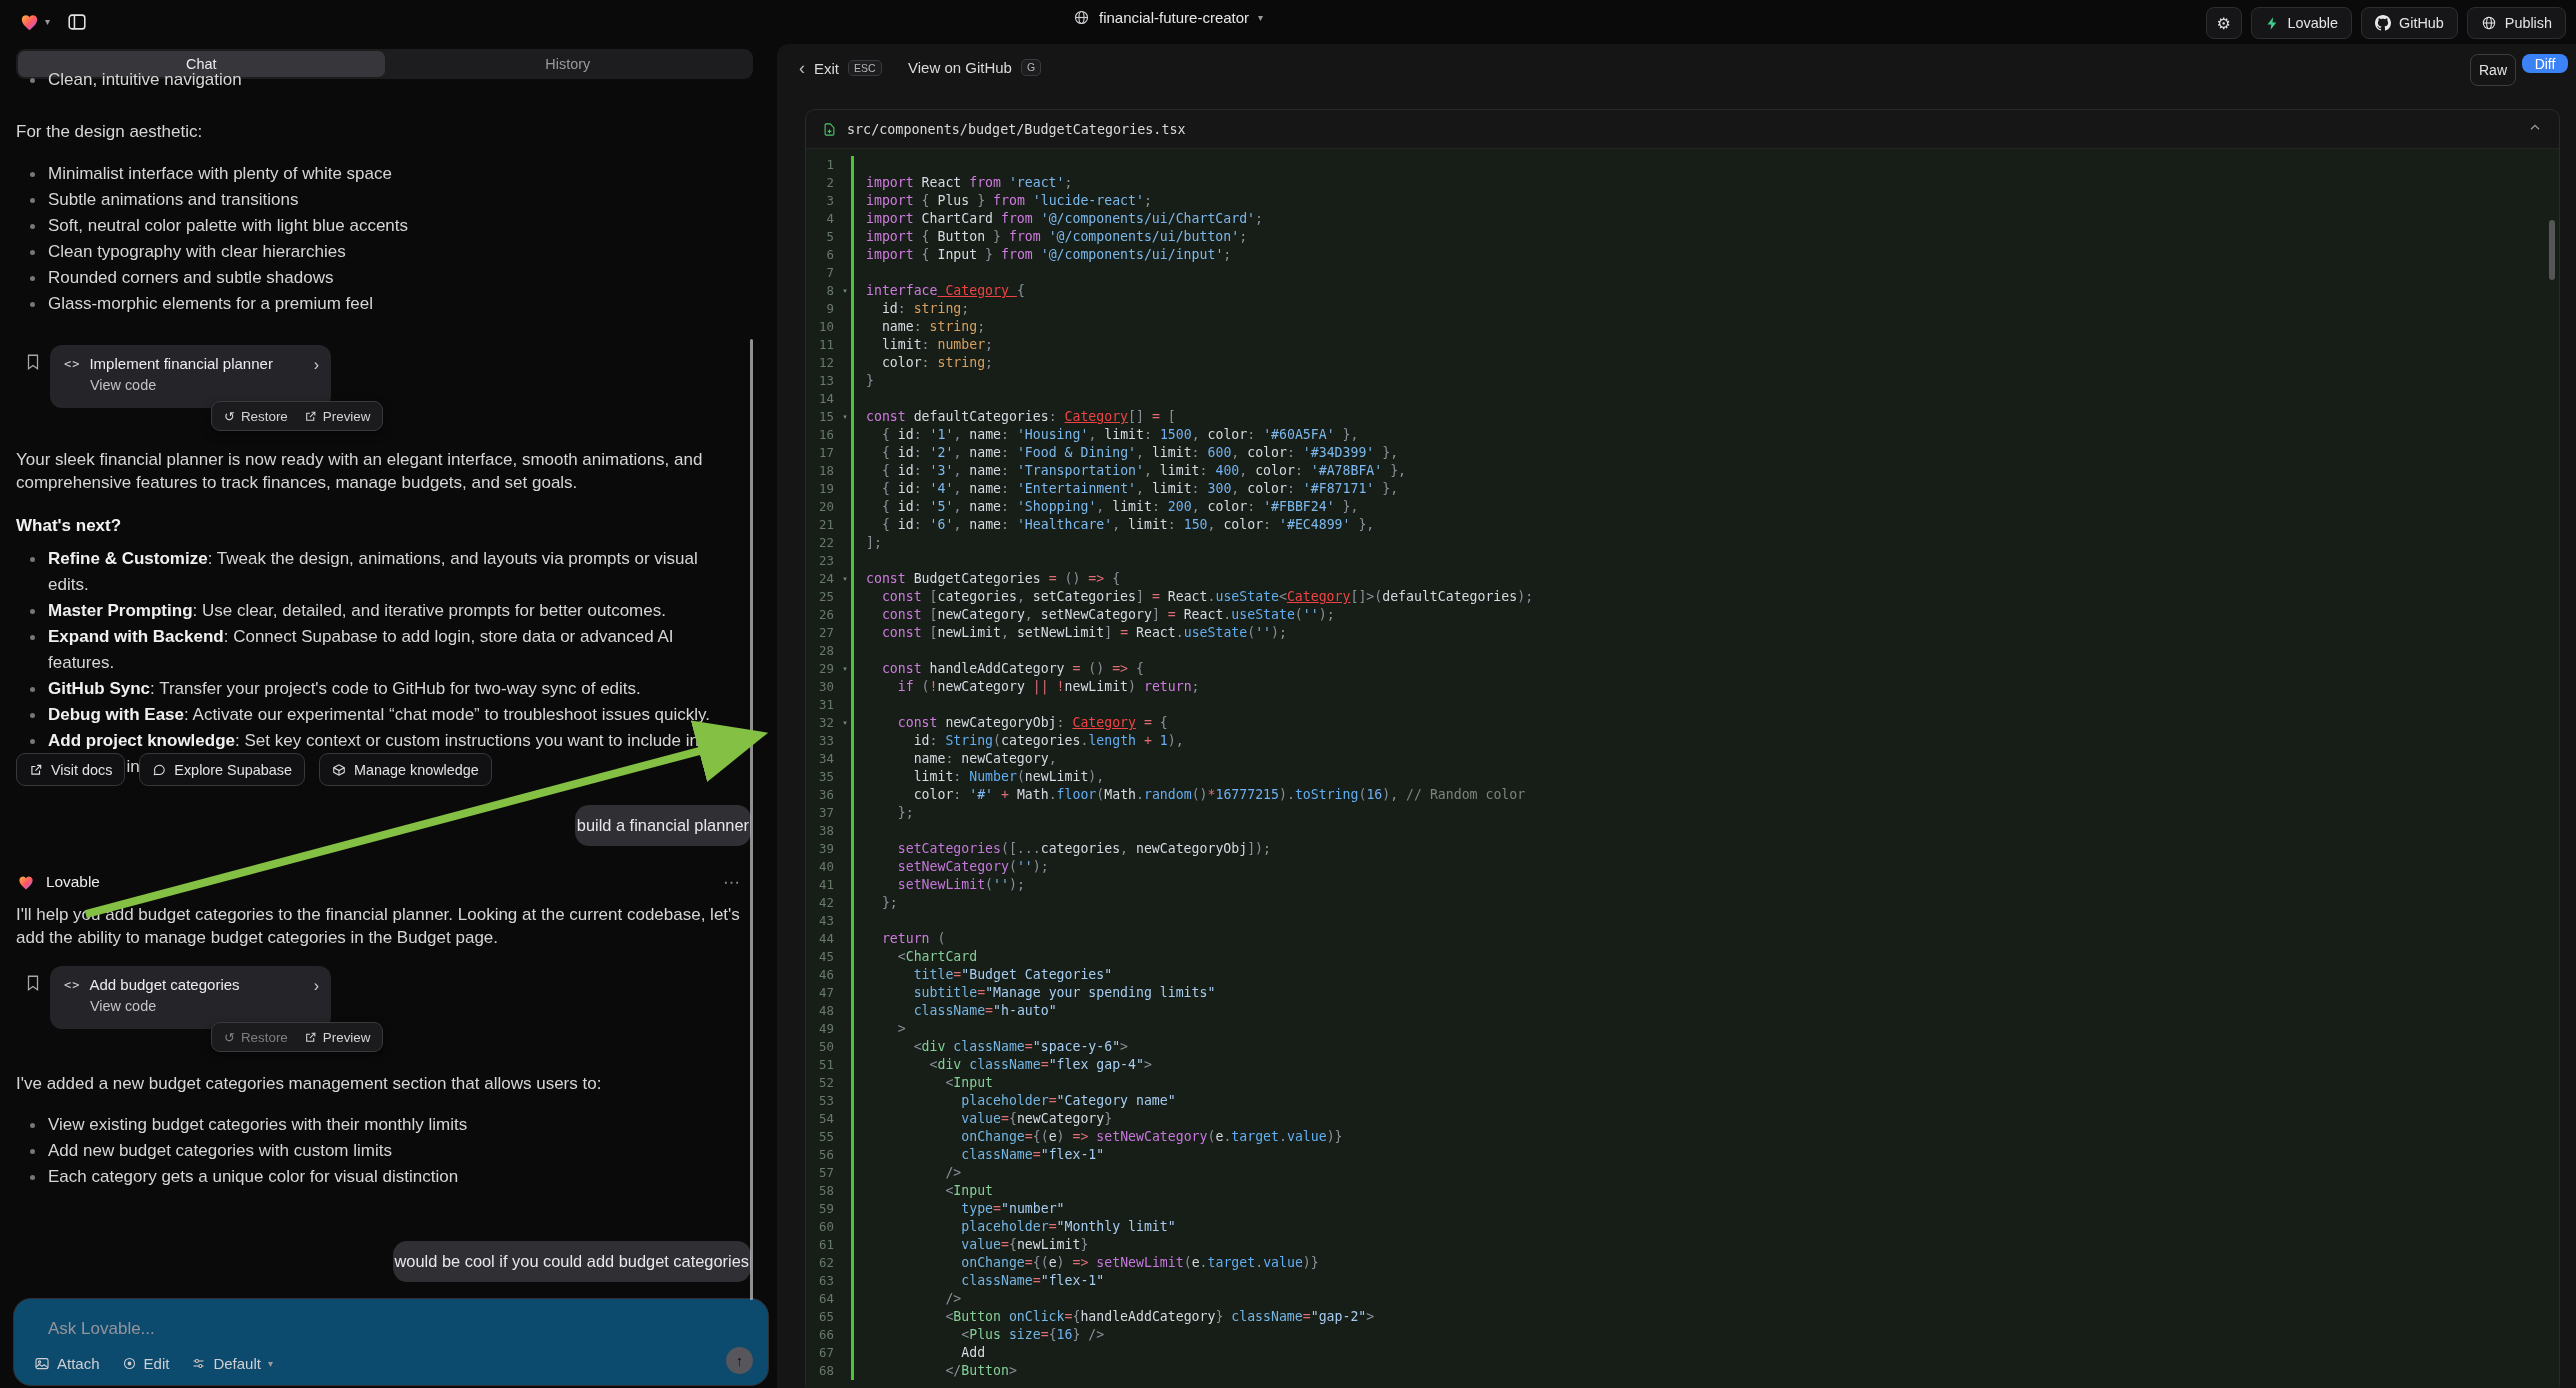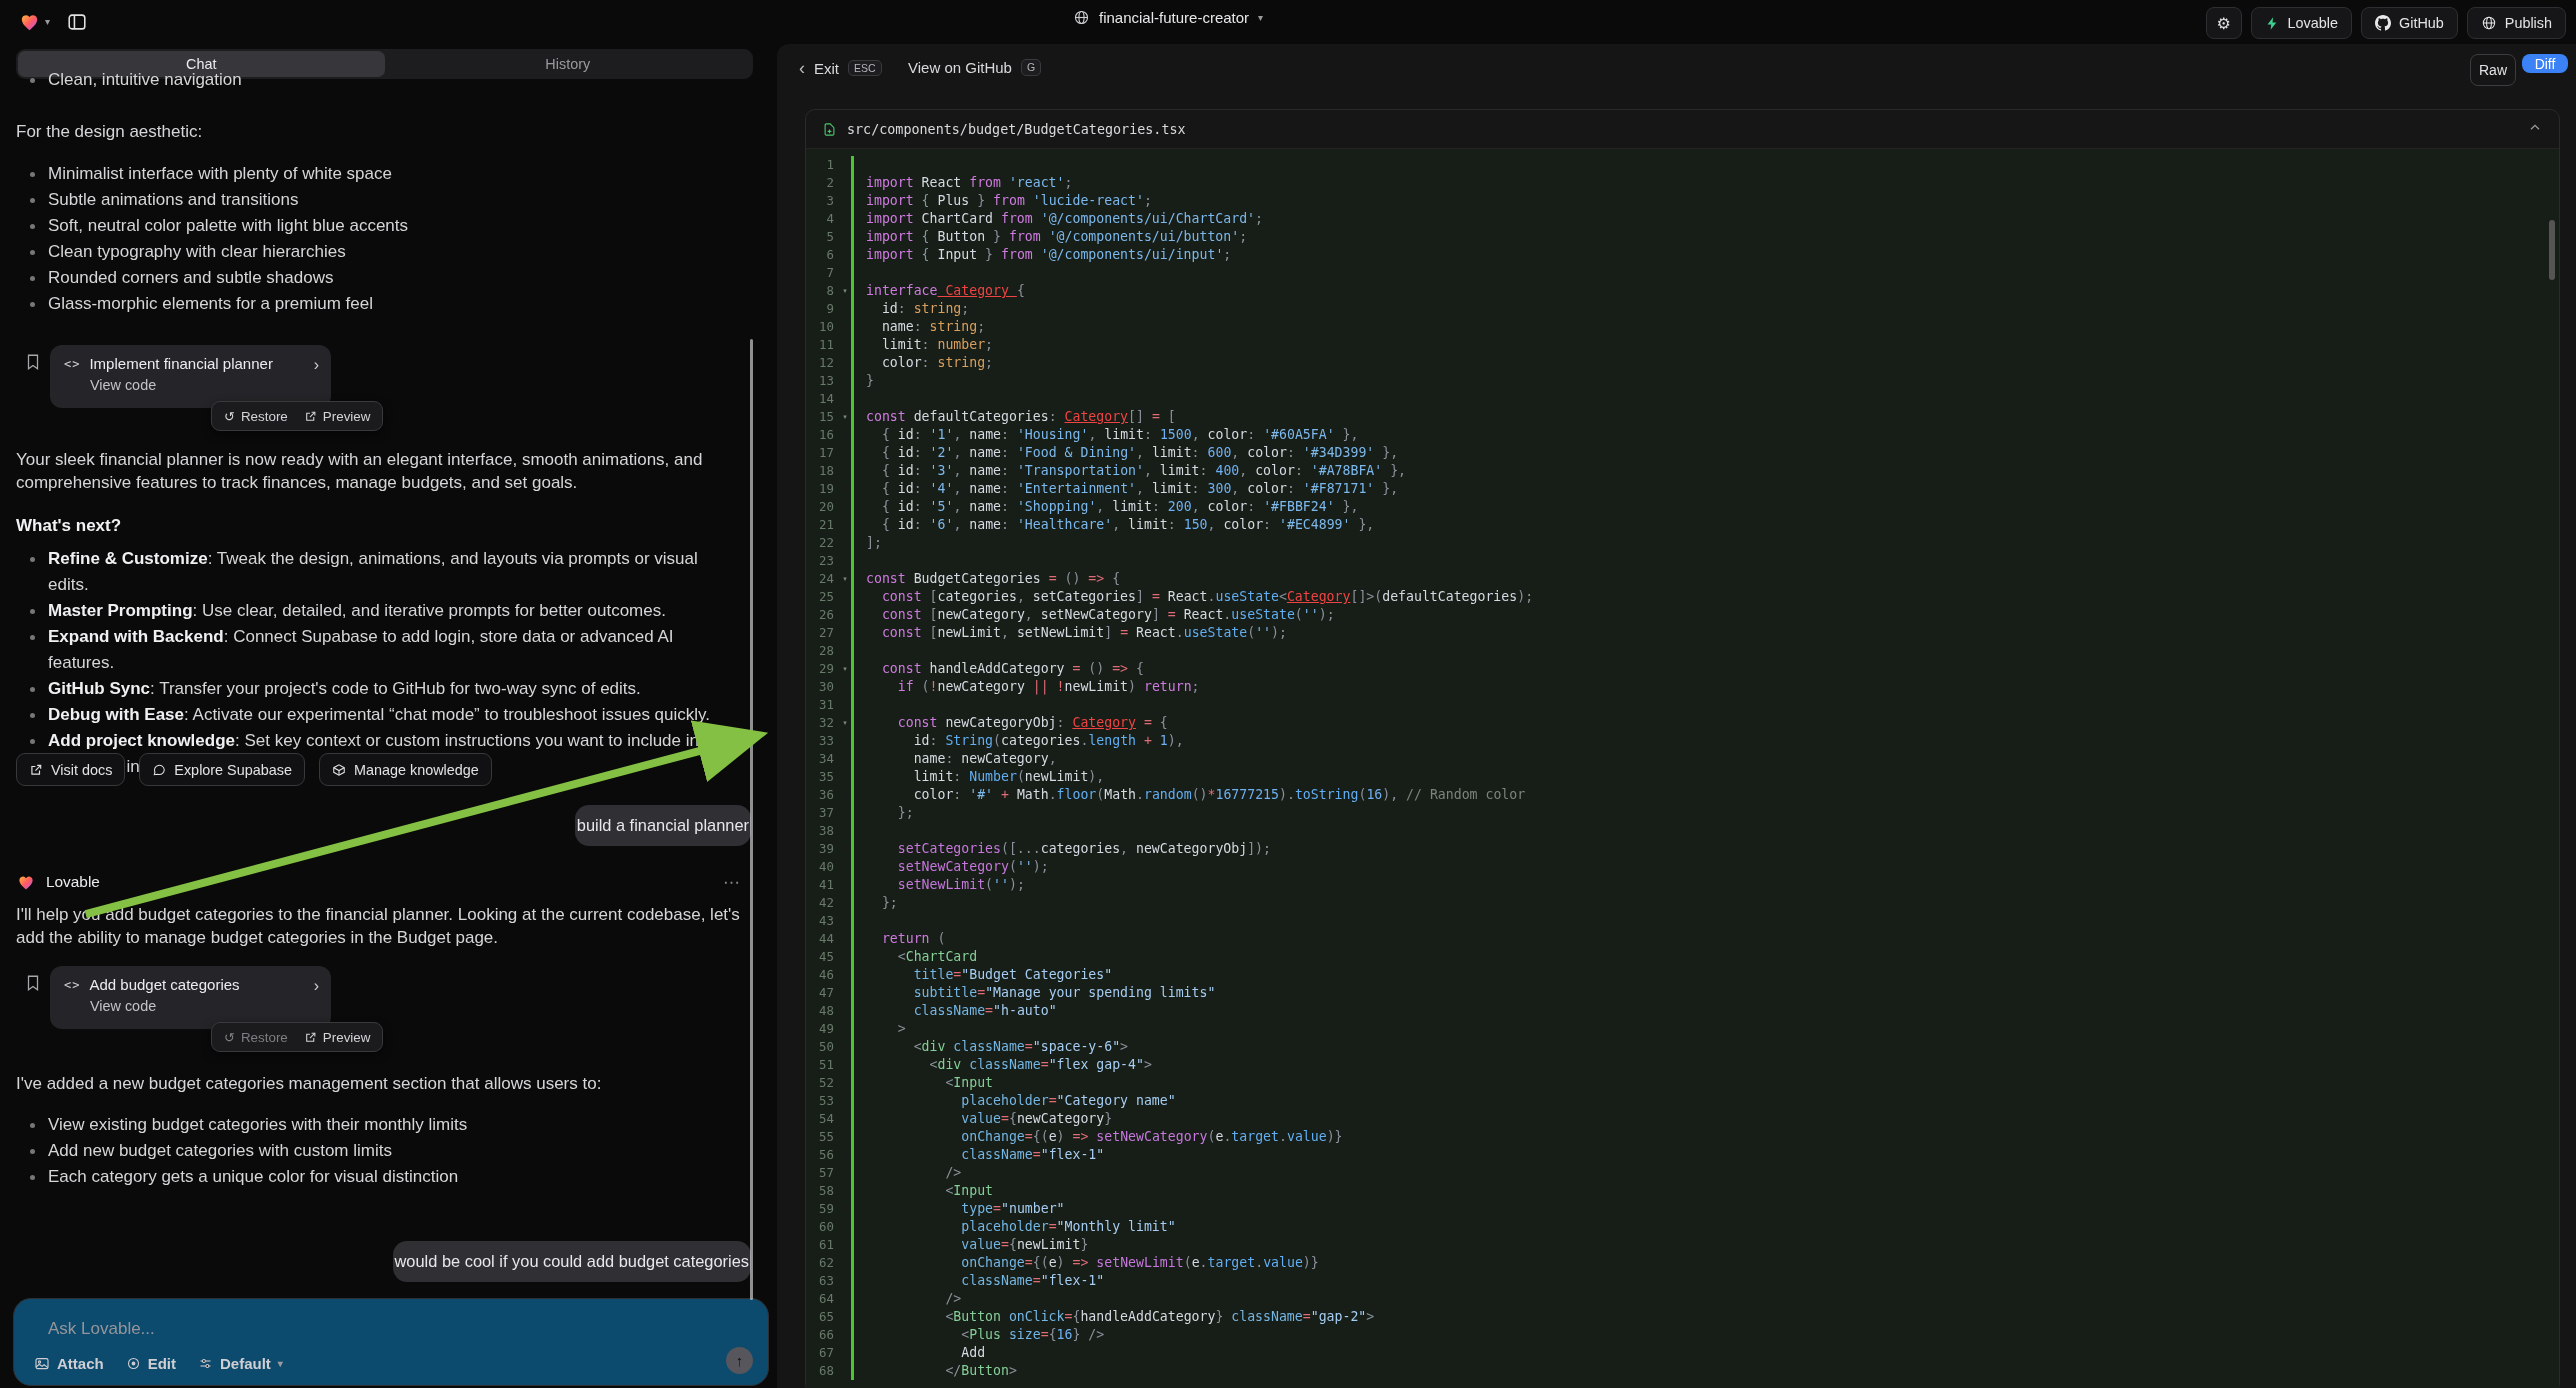--- a/index.html
+++ b/index.html
@@ -53,21 +53,21 @@
   .bubble{position:absolute;right:26px;background:#2f2f34;border-radius:14px;padding:11px 2px;
           font-size:16.4px;color:#e8e8ea;white-space:nowrap;}
   
   .assistant-row{position:absolute;left:16px;right:26px;height:24px;display:flex;align-items:center;gap:10px;}
   .assistant-name{font-size:15.4px;color:#ececee;}
   .dots{position:absolute;right:10px;color:#8a8a8e;font-size:17px;cursor:pointer;letter-spacing:1px;}
   
   .composer{position:absolute;left:13px;top:1254px;width:756px;height:88px;background:#0c4a6e;
             border:1px solid #2f2f33;border-radius:18px;box-sizing:border-box;}
   .composer-input{position:absolute;left:34px;top:20px;font-size:17px;color:#95959a;}
-  .composer-row{position:absolute;left:20px;bottom:13px;display:flex;align-items:center;gap:22px;font-weight:bold;}
+  .composer-row{position:absolute;left:20px;bottom:13px;display:flex;align-items:center;gap:22px;}
   .composer-btn{display:flex;align-items:center;gap:7px;font-size:15px;color:#cfcfd3;cursor:pointer;}
   .send-btn{position:absolute;right:15px;bottom:11px;width:27px;height:27px;border-radius:50%;background:#56565c;
             display:flex;align-items:center;justify-content:center;color:#141416;font-size:15px;font-weight:bold;cursor:pointer;}
   .chat-scrollbar{position:absolute;left:750px;top:295px;width:3px;height:961px;border-radius:2px;background:rgba(255,255,255,.55);}
   
   .right-panel{position:absolute;left:777px;top:44px;width:1799px;height:1344px;background:#151516;border-radius:12px 0 0 0;}
   .rp-header{position:absolute;left:0;top:0;right:0;height:62px;}
   .exit-group{position:absolute;left:22px;top:15px;display:flex;align-items:center;gap:9px;cursor:pointer;}
   .back-chevron{color:#bdbdbf;font-size:18px;line-height:1;}
   .rp-label{font-size:15px;color:#dadadc;}

